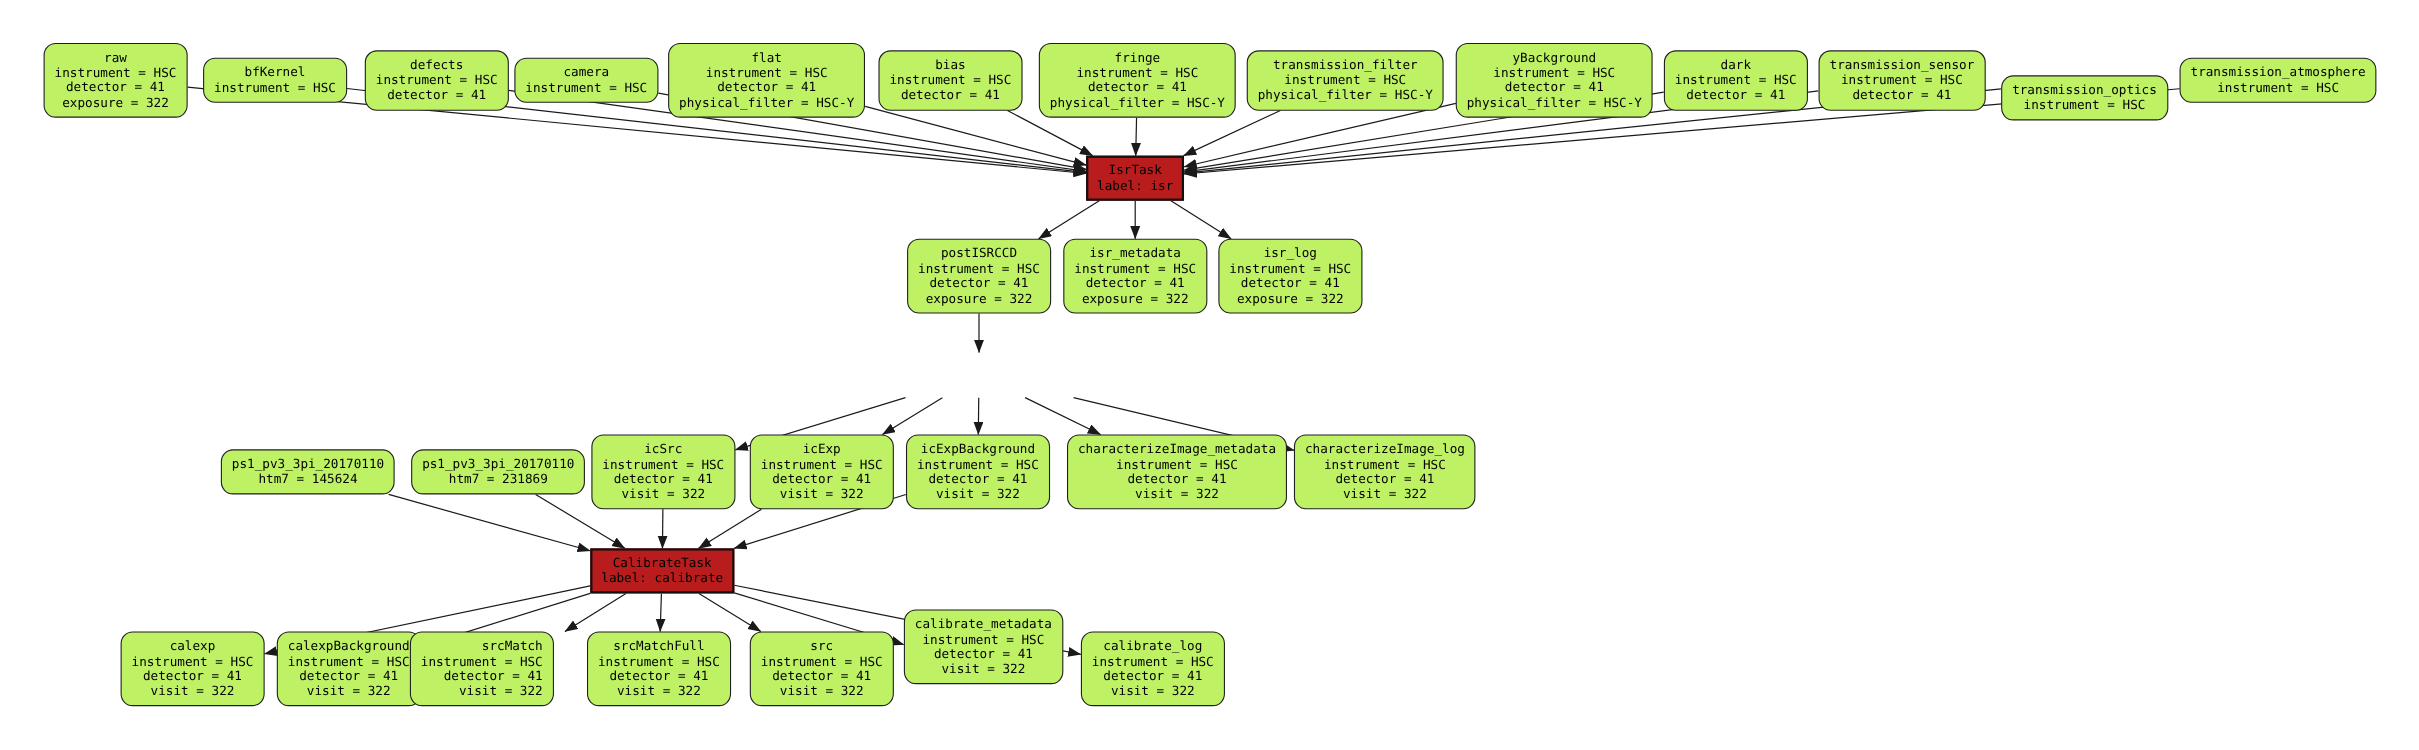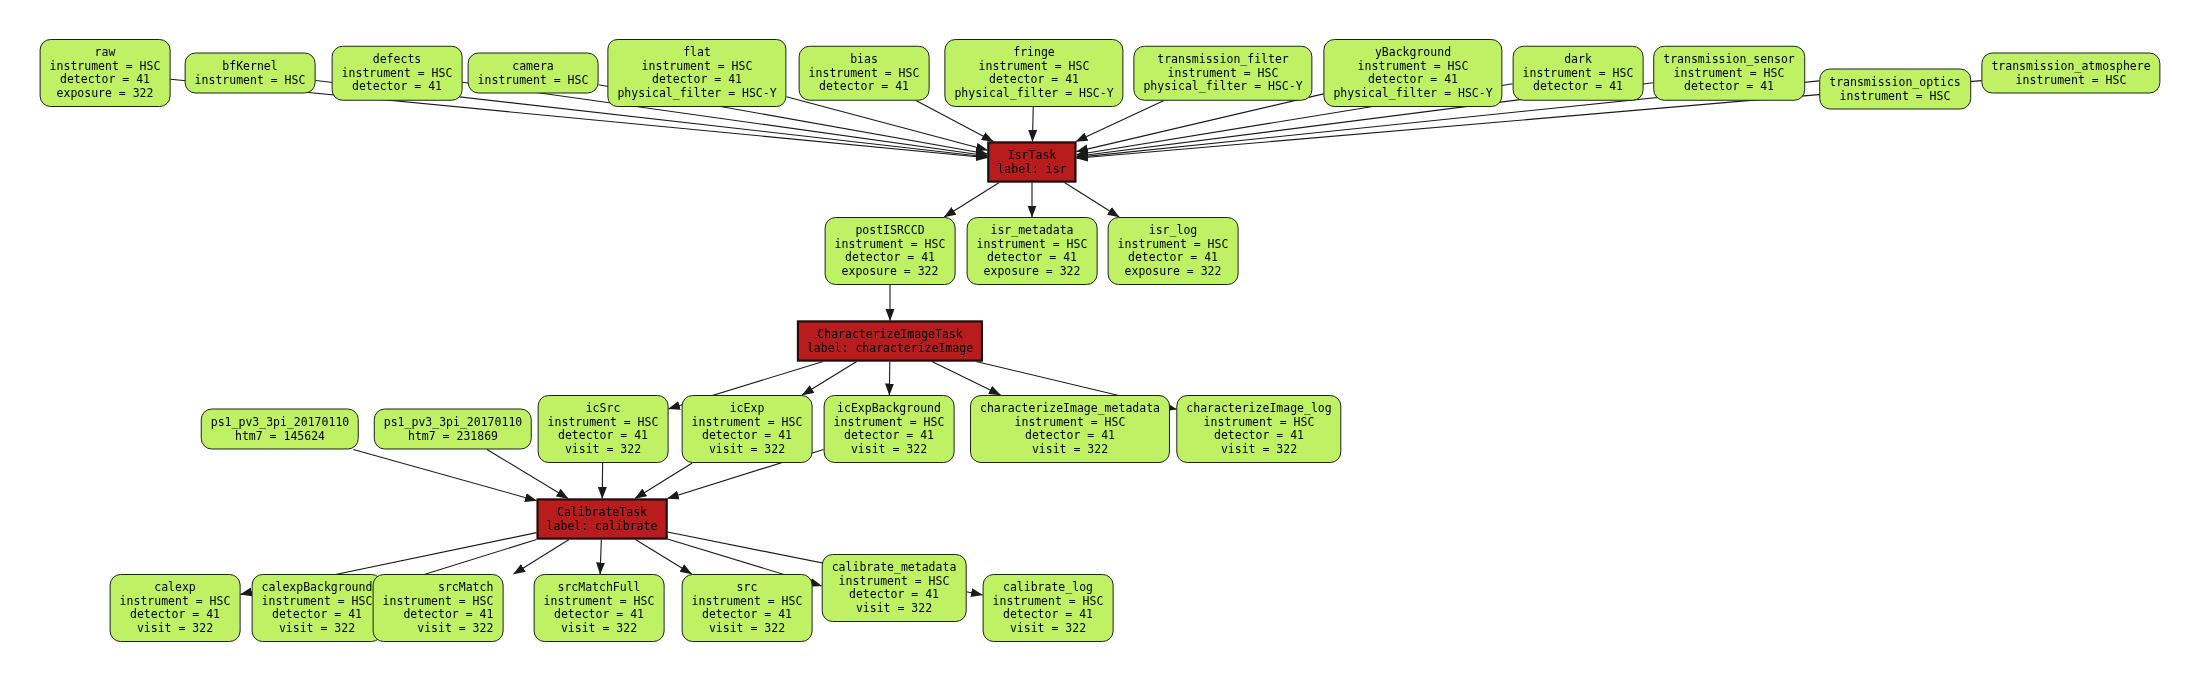--- a/index.html
+++ b/index.html
@@ -98,21 +98,21 @@
     </div>
     <div class="node" style="left: 397px; top: 73px;">
       <div class="node-title">defects</div>
       <div class="node-line">instrument = HSC</div>
       <div class="node-line">detector = 41</div>
     </div>
     <div class="node" style="left: 533px; top: 73px;">
       <div class="node-title">camera</div>
       <div class="node-line">instrument = HSC</div>
     </div>
-    <div class="node" style="left: 697px; top: 73px; border-radius: 10px;">
+    <div class="node" style="left: 697px; top: 73px;">
       <div class="node-title">flat</div>
       <div class="node-line">instrument = HSC</div>
       <div class="node-line">detector = 41</div>
       <div class="node-line">physical_filter = HSC-Y</div>
     </div>
     <div class="node" style="left: 864px; top: 73px;">
       <div class="node-title">bias</div>
       <div class="node-line">instrument = HSC</div>
       <div class="node-line">detector = 41</div>
     </div>
@@ -166,24 +166,20 @@
       <div class="node-line">instrument = HSC</div>
       <div class="node-line">detector = 41</div>
       <div class="node-line">exposure = 322</div>
     </div>
     <div class="node" style="left: 1173px; top: 251px;">
       <div class="node-title">isr_log</div>
       <div class="node-line">instrument = HSC</div>
       <div class="node-line">detector = 41</div>
       <div class="node-line">exposure = 322</div>
     </div>
-    <div class="node task" style="left: 890px; top: 341px;">
-      <div class="node-title">CharacterizeImageTask</div>
-      <div class="node-line">label: characterizeImage</div>
-    </div>
     <div class="node" style="left: 280px; top: 429px;">
       <div class="node-title">ps1_pv3_3pi_20170110</div>
       <div class="node-line">htm7 = 145624</div>
     </div>
     <div class="node" style="left: 453px; top: 429px;">
       <div class="node-title">ps1_pv3_3pi_20170110</div>
       <div class="node-line">htm7 = 231869</div>
     </div>
     <div class="node" style="left: 603px; top: 429px;">
       <div class="node-title">icSrc</div>

